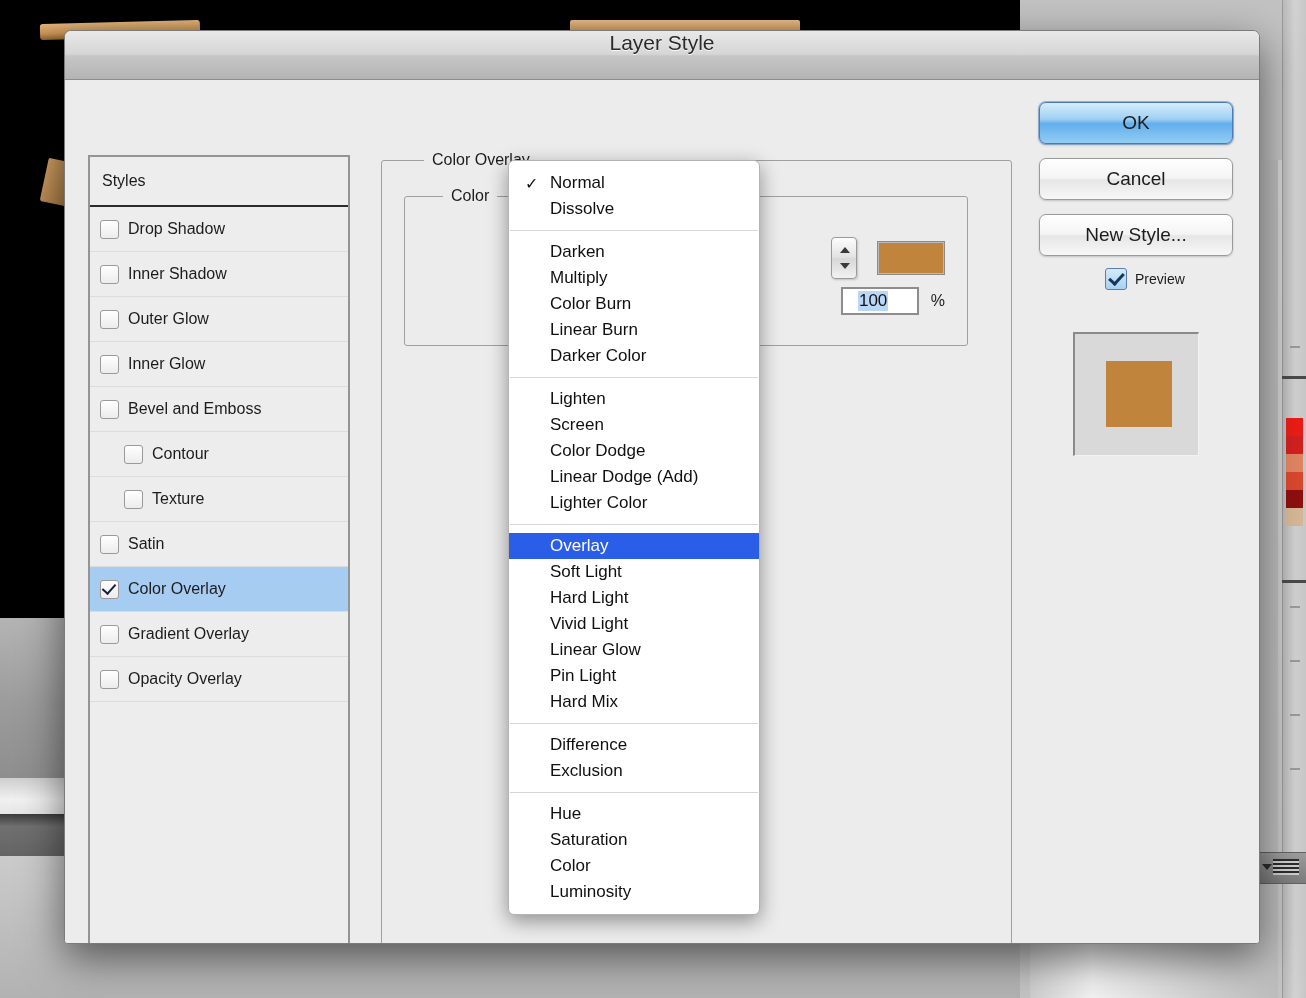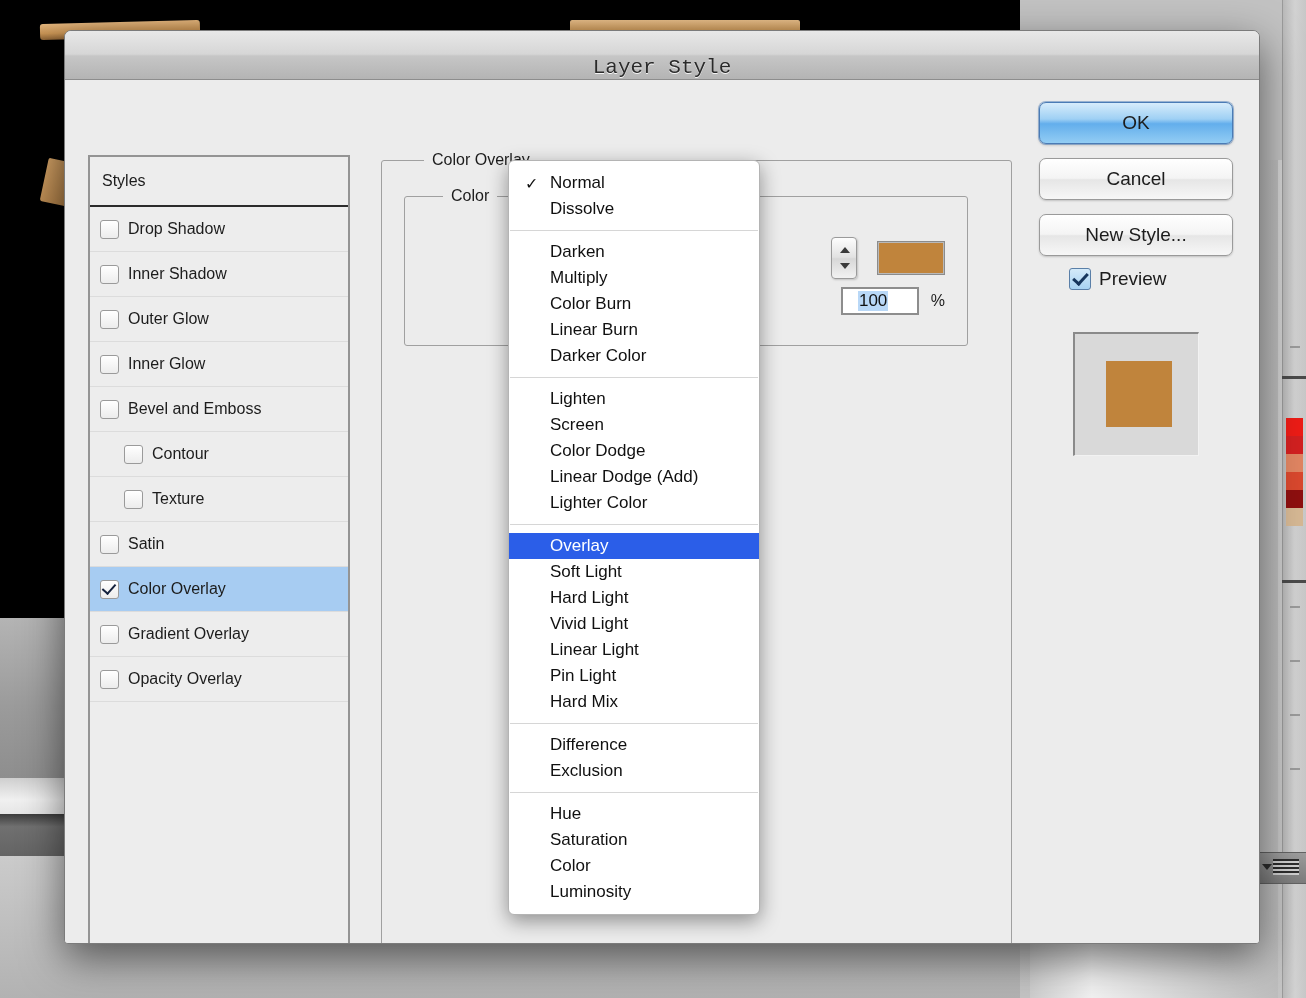--- a/index.html
+++ b/index.html
@@ -135,23 +135,22 @@
     border: 1px solid #7b7b7b;
     border-radius: 7px 7px 4px 4px;
     box-shadow: 0 14px 42px rgba(0,0,0,0.55);
     overflow: hidden;
   }
   .titlebar {
     height: 48px;
     background: linear-gradient(180deg,#e8e8e8 0%,#d6d6d6 48%,#c6c6c6 52%,#b4b4b4 100%);
     border-bottom: 1px solid #8d8d8d;
     display: flex;
-    align-items: flex-end;
+    align-items: flex-start;
     justify-content: center;
-    font-family: Liberation Mono, monospace;
   }
   .titlebar .title {
     font-size: 21px;
     color: #2a2a2a;
     text-shadow: 0 1px 0 rgba(255,255,255,0.85);
   }
   .dialog-body {
     position: relative;
     height: 864px;
     background: #ececec;
@@ -315,22 +314,23 @@
   }
   .btn.primary {
     border: 1px solid #4a7bb5;
     background: linear-gradient(180deg,#d7ecfb 0%,#9fd0f4 40%,#63aeec 52%,#93cdf4 100%);
     box-shadow: 0 0 0 1px rgba(80,130,190,0.5), 0 1px 3px rgba(0,0,0,0.25);
   }
   .preview-row {
     position: absolute;
     display: flex;
     align-items: center;
-    font-size: 19px;
-    color: #1c1c1c;
+    font-size: 14px;
+    color: #1c1c1c;
+    margin-left: 36px;
   }
   .cb-blue {
     width: 20px; height: 20px;
     border: 1px solid #5a7fa8;
     border-radius: 3px;
     background: linear-gradient(180deg,#d4eaf9 0%,#a8d2f2 100%);
     margin-right: 8px;
     position: relative;
   }
   .cb-blue::after {
@@ -550,21 +550,21 @@
       <div class="menu-item">Lighten</div>
       <div class="menu-item">Screen</div>
       <div class="menu-item">Color Dodge</div>
       <div class="menu-item">Linear Dodge (Add)</div>
       <div class="menu-item">Lighter Color</div>
       <div class="menu-sep"></div>
       <div class="menu-item highlight" style="background: rgb(43, 94, 232);">Overlay</div>
       <div class="menu-item">Soft Light</div>
       <div class="menu-item">Hard Light</div>
       <div class="menu-item">Vivid Light</div>
-      <div class="menu-item">Linear Light</div>
+      <div class="menu-item">Linear Glow</div>
       <div class="menu-item">Pin Light</div>
       <div class="menu-item">Hard Mix</div>
       <div class="menu-sep"></div>
       <div class="menu-item">Difference</div>
       <div class="menu-item">Exclusion</div>
       <div class="menu-sep"></div>
       <div class="menu-item">Hue</div>
       <div class="menu-item">Saturation</div>
       <div class="menu-item">Color</div>
       <div class="menu-item">Luminosity</div>

